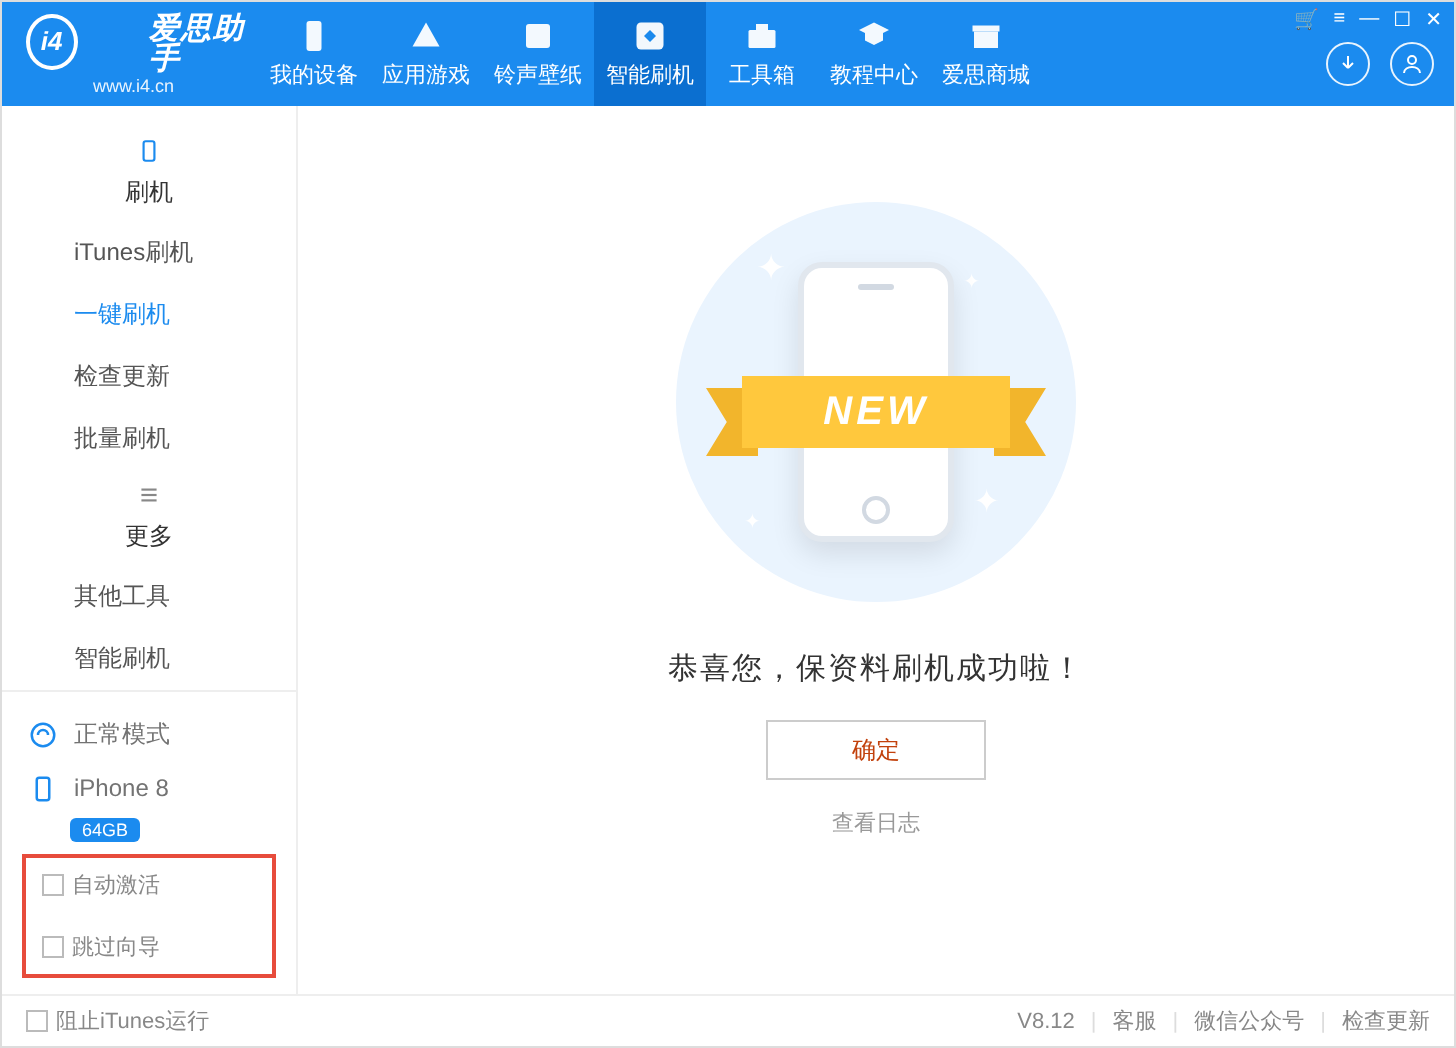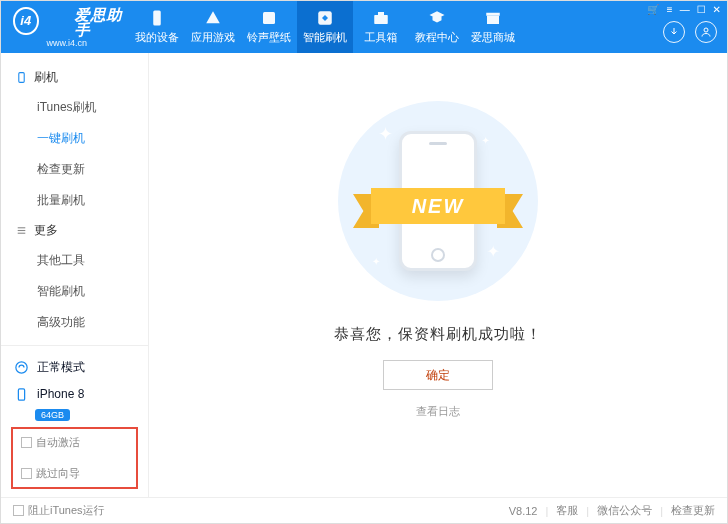--- a/index.html
+++ b/index.html
@@ -19,27 +19,27 @@
   .nav-icon svg{width:18px;height:18px;fill:#fff;opacity:.95;}
   .titlebar-ctrls{position:absolute;top:3px;right:6px;display:flex;gap:7px;font-size:10px;}
   .titlebar-ctrls span{cursor:pointer;}
   .hdr-right{margin-left:auto;display:flex;gap:10px;align-items:center;margin-top:10px;}
   .hdr-circle{width:22px;height:22px;border:1.5px solid rgba(255,255,255,.9);border-radius:50%;display:flex;align-items:center;justify-content:center;cursor:pointer;}
   .hdr-circle svg{width:12px;height:12px;fill:none;stroke:#fff;stroke-width:2;}
   
   .body{flex:1;display:flex;min-height:0;}
   .sidebar{width:148px;border-right:1px solid #eee;display:flex;flex-direction:column;font-size:12px;color:#333;}
   .side-scroll{flex:1;padding-top:10px;overflow:hidden;}
-  .sec-head{display:flex;align-items:center;gap:6px;padding:6px 14px;color:#333;font-size:12px;}
+  .sec-head{display:flex;align-items:center;gap:6px;padding:6px 14px;color:#333;font-size:12px;flex-direction:column;}
   .sec-head svg{width:13px;height:13px;stroke:#1b8bef;fill:none;stroke-width:2;}
   .sec-head.more-head svg{stroke:#888;}
   .sec-item{padding:7px 10px 7px 36px;cursor:pointer;color:#555;}
   .sec-item.active{color:#1b8bef;}
   .side-bottom{padding:8px 10px;border-top:1px solid #eee;}
-  .mode-row,.device-row{display:flex;align-items:center;gap:8px;padding:5px 2px;color:#0f172a;cursor:pointer;}
+  .mode-row,.device-row{display:flex;align-items:center;gap:8px;padding:5px 2px;color:#737373;cursor:pointer;}
   .mode-ico,.device-ico{width:16px;height:16px;display:flex;align-items:center;justify-content:center;}
   .mode-ico svg,.device-ico svg{width:15px;height:15px;fill:#1b8bef;}
   .storage-badge{display:inline-block;background:#1b8bef;color:#fff;font-size:9px;padding:1px 6px;border-radius:3px;margin-left:24px;margin-top:2px;}
   .opts-box{border:2px solid #e74c3c;padding:6px 8px;display:flex;gap:16px;margin:6px 0 0 0;flex-direction:column;}
   .chk{display:flex;align-items:center;gap:4px;color:#888;font-size:11px;cursor:pointer;}
   .chk-box{width:11px;height:11px;border:1px solid #bbb;}
   
   .main{flex:1;display:flex;flex-direction:column;align-items:center;justify-content:flex-start;padding-top:48px;}
   .illus{width:200px;height:200px;border-radius:50%;background:#eaf4fe;position:relative;display:flex;align-items:center;justify-content:center;}
   .phone{width:78px;height:140px;background:#fff;border:3px solid #e1e7ee;border-radius:12px;position:relative;box-shadow:0 6px 14px rgba(0,0,0,.1);}

